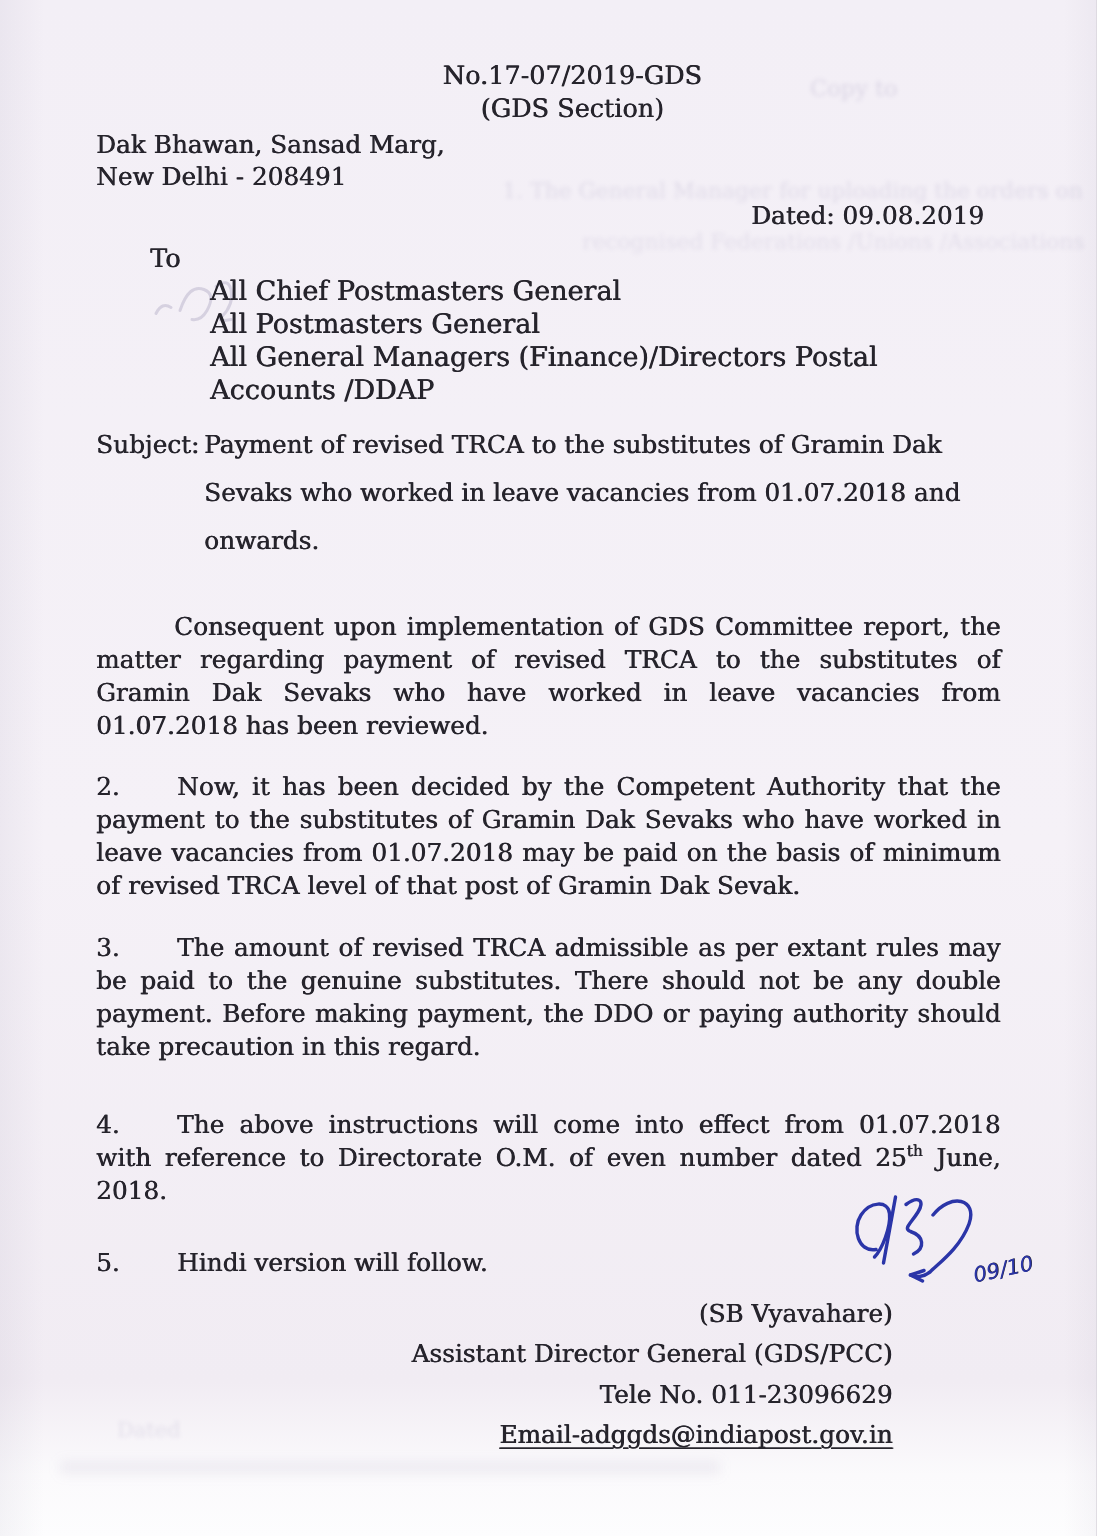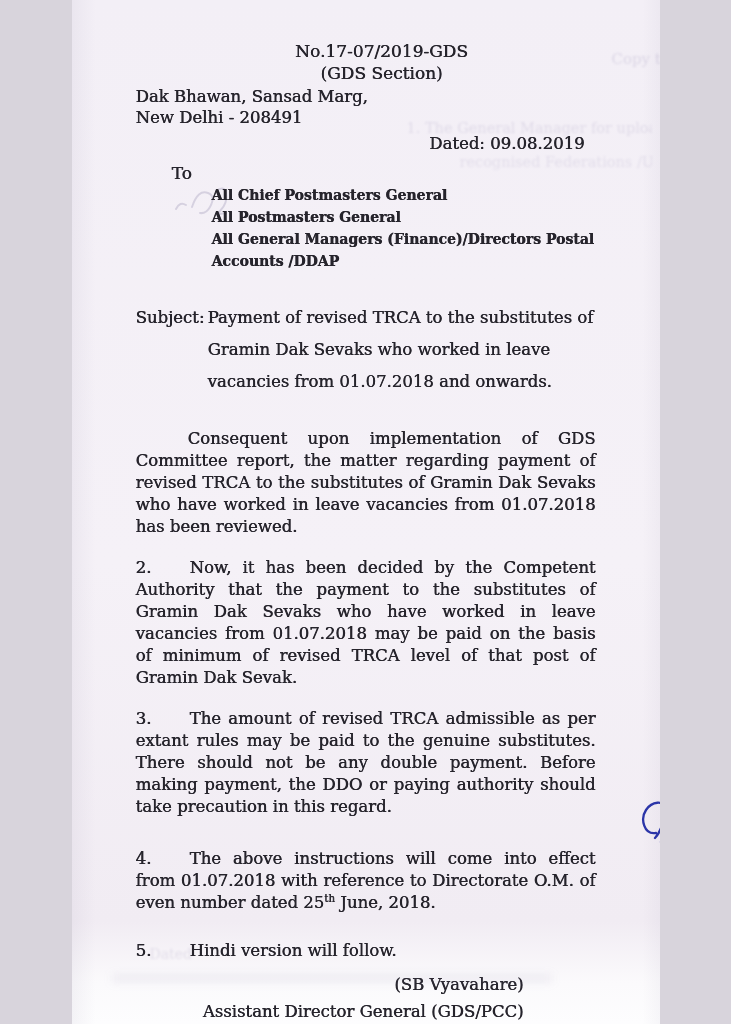--- a/index.html
+++ b/index.html
@@ -1,38 +1,38 @@
 <!DOCTYPE html>
 <html><head>
 <meta charset="utf-8">
 <style>
   html,body{margin:0;padding:0;background:#d8d4dc;}
   .page{
     position:relative;
-    width:588px;height:1024px;
+    width:731px;height:1024px;
     margin:0 auto;
     overflow:hidden;
     background:
       linear-gradient(180deg,#f3eff6 0%,#f5f1f7 55%,#f1ecf3 90%,#fbfafc 96%,#fdfdfe 100%);
     font-family:"DejaVu Serif","Liberation Serif",serif;
     color:#26242c;
     text-shadow:0.4px 0 0 currentColor; 
   }
   .page::before{
     content:"";position:absolute;inset:0;pointer-events:none;
     background:linear-gradient(90deg,rgba(120,110,145,0.07),rgba(120,110,145,0) 4%,
                rgba(120,110,145,0) 97%,rgba(120,110,145,0.05));
   }
   .content{position:relative;padding:40px 64px 0 64px;}
   .center-block{text-align:center;transform:translateX(16px);font-size:17px;line-height:22px;}
   .addr-block{text-align:left;padding-right:7px;font-size:16.5px;line-height:21px;margin-top:2px;}
   .dated-line{text-align:right;padding-right:11px;font-size:16.5px;margin-top:5px;line-height:21px;}
   .to-label{padding-left:36px;font-size:17px;line-height:22px;margin-top:8px;}
-  .recipients{padding-left:76px;font-size:14px;line-height:22px;font-weight:bold;}
-  .subject{display:flex;margin-top:30px;font-size:16.5px;line-height:32px;}
+  .recipients{padding-left:76px;font-size:18px;line-height:22px;}
+  .subject{display:flex;margin-top:9px;font-size:16.5px;line-height:32px;}
   .subject .lbl{flex:0 0 72px;}
   .subject .txt{flex:1;max-width:520px;}
   .para{font-size:16.5px;line-height:22px;text-align:justify;margin:0;}
   .p1{margin-top:30px;text-indent:52px;}
   .para .num{display:inline-block;width:54px;text-indent:0;}
   .p2,.p3{margin-top:19px;}
   .p4{margin-top:30px;}
   .p5{margin-top:26px;text-align:left;}
   sup.ord{font-size:0.62em;vertical-align:super;line-height:0;}
   .sig-block{text-align:right;padding-right:72px;font-size:16.5px;line-height:27px;margin-top:9px;}

